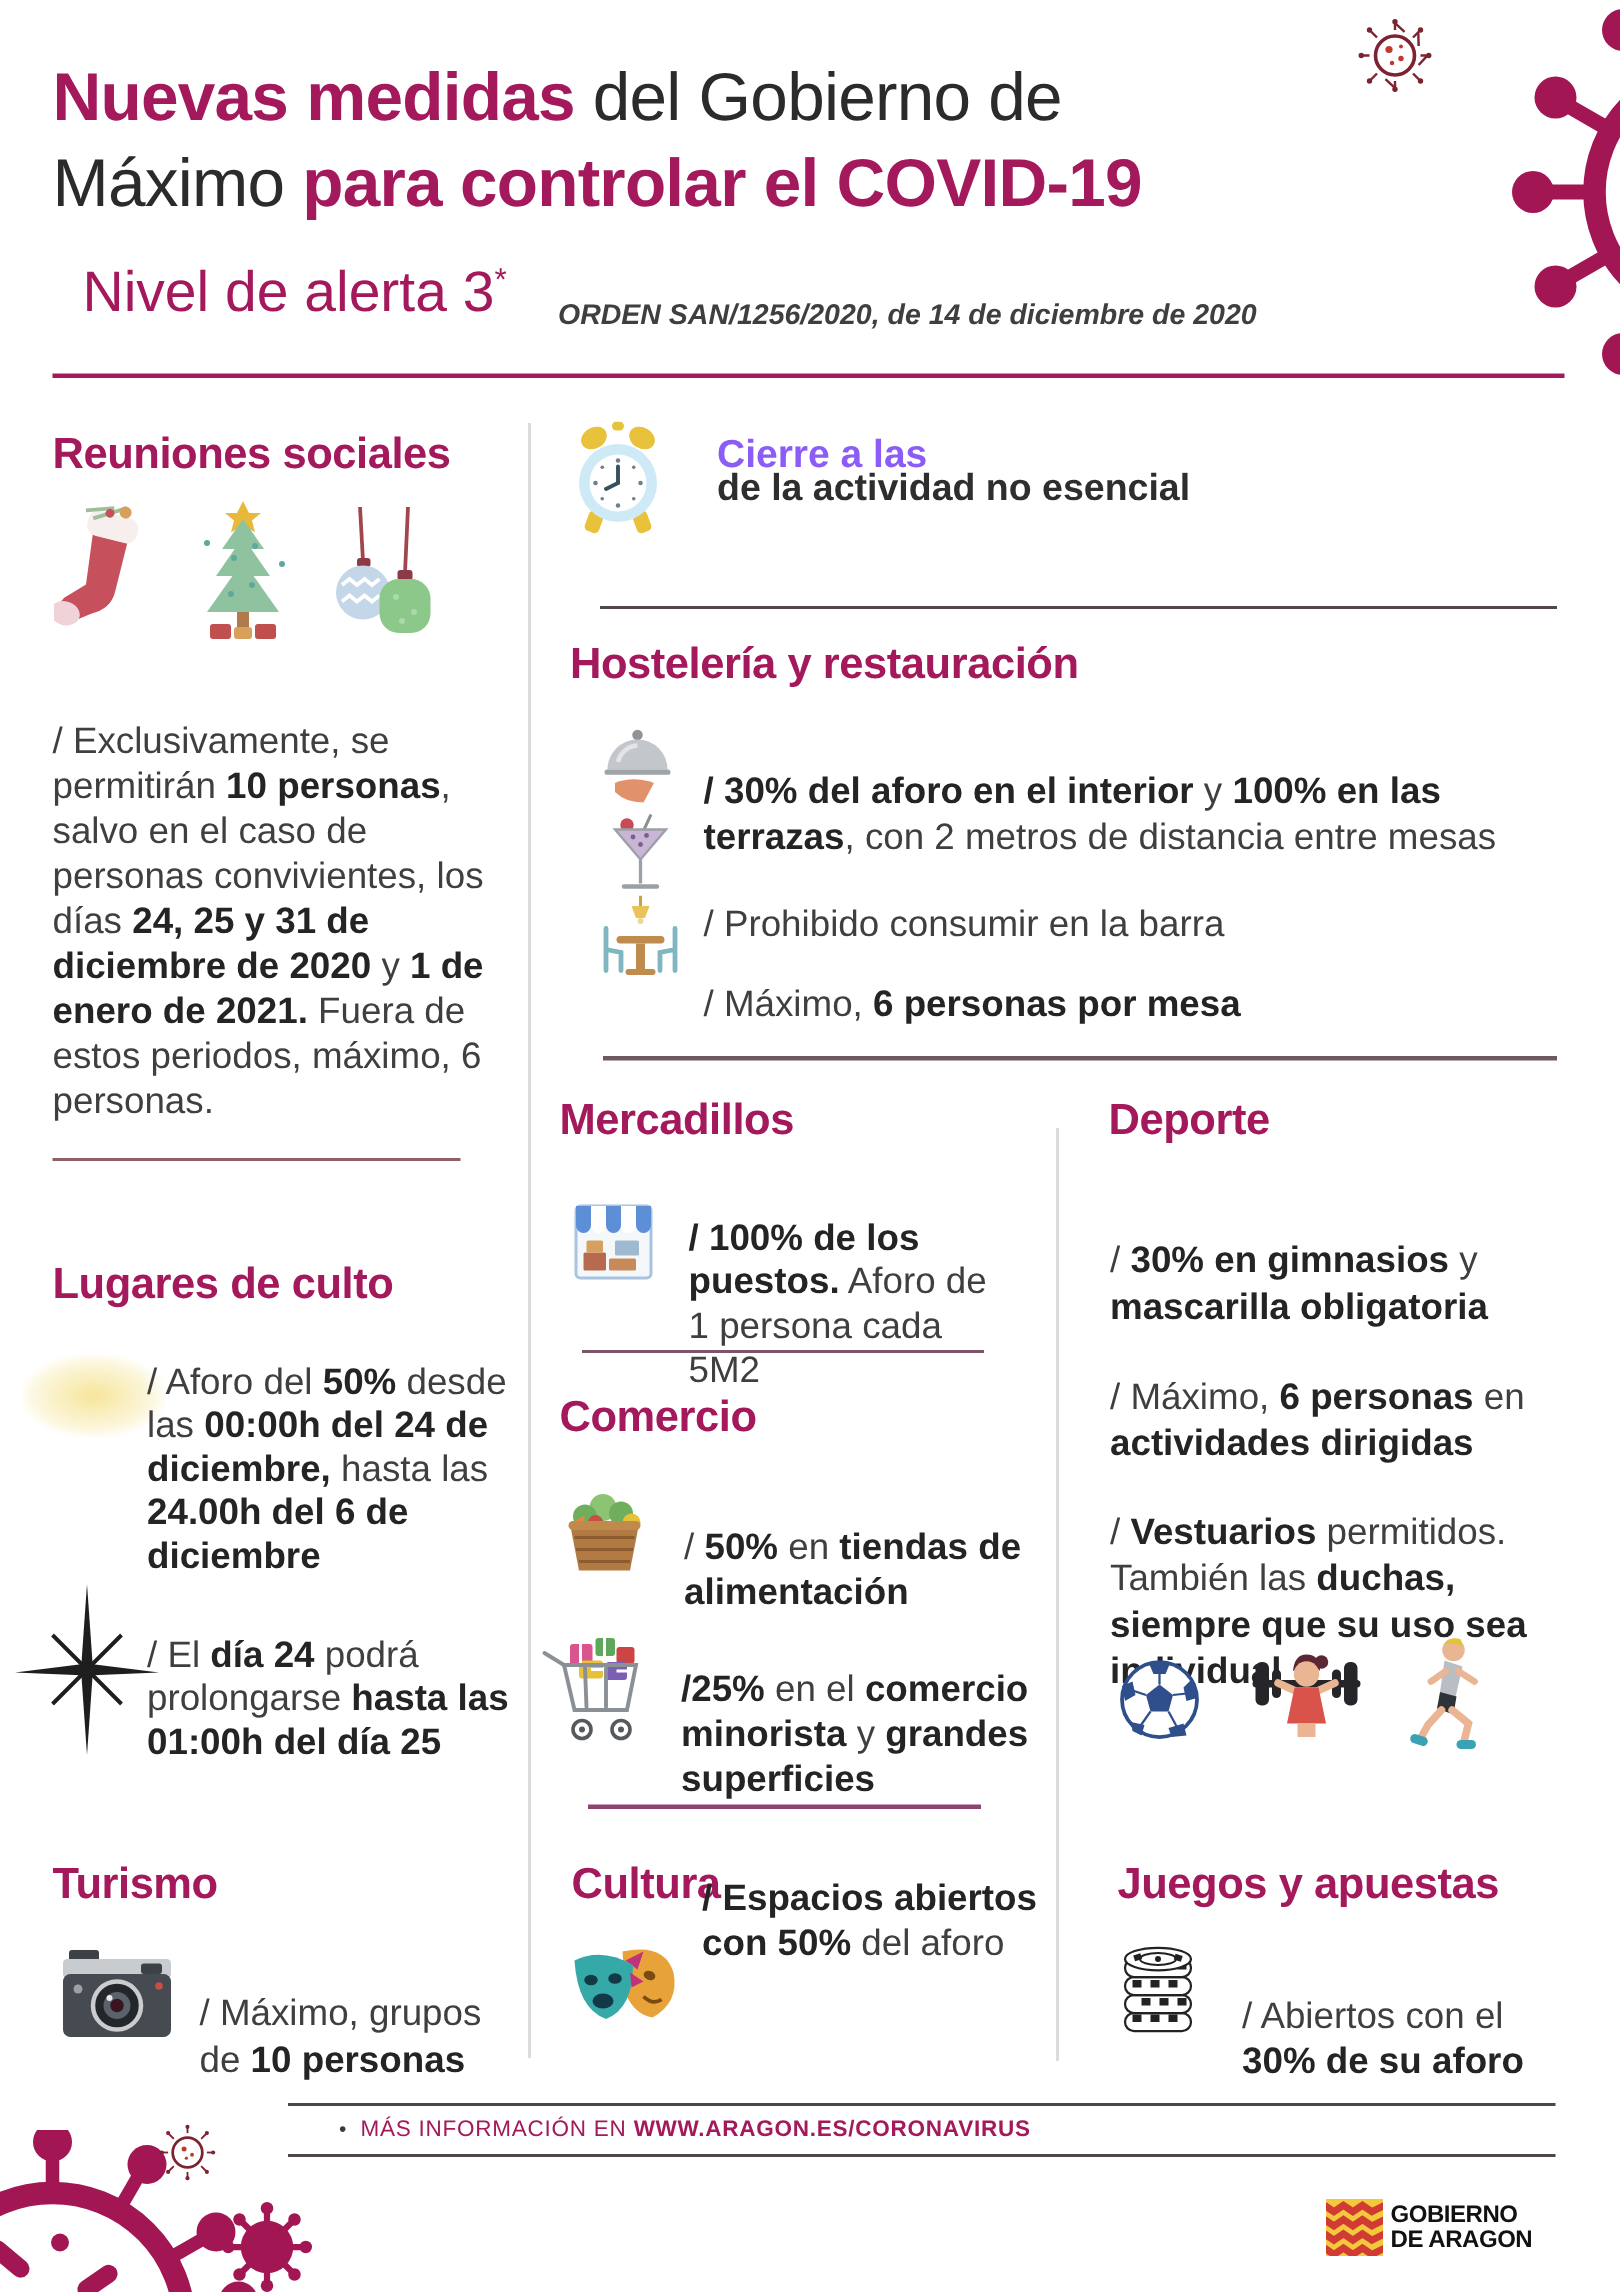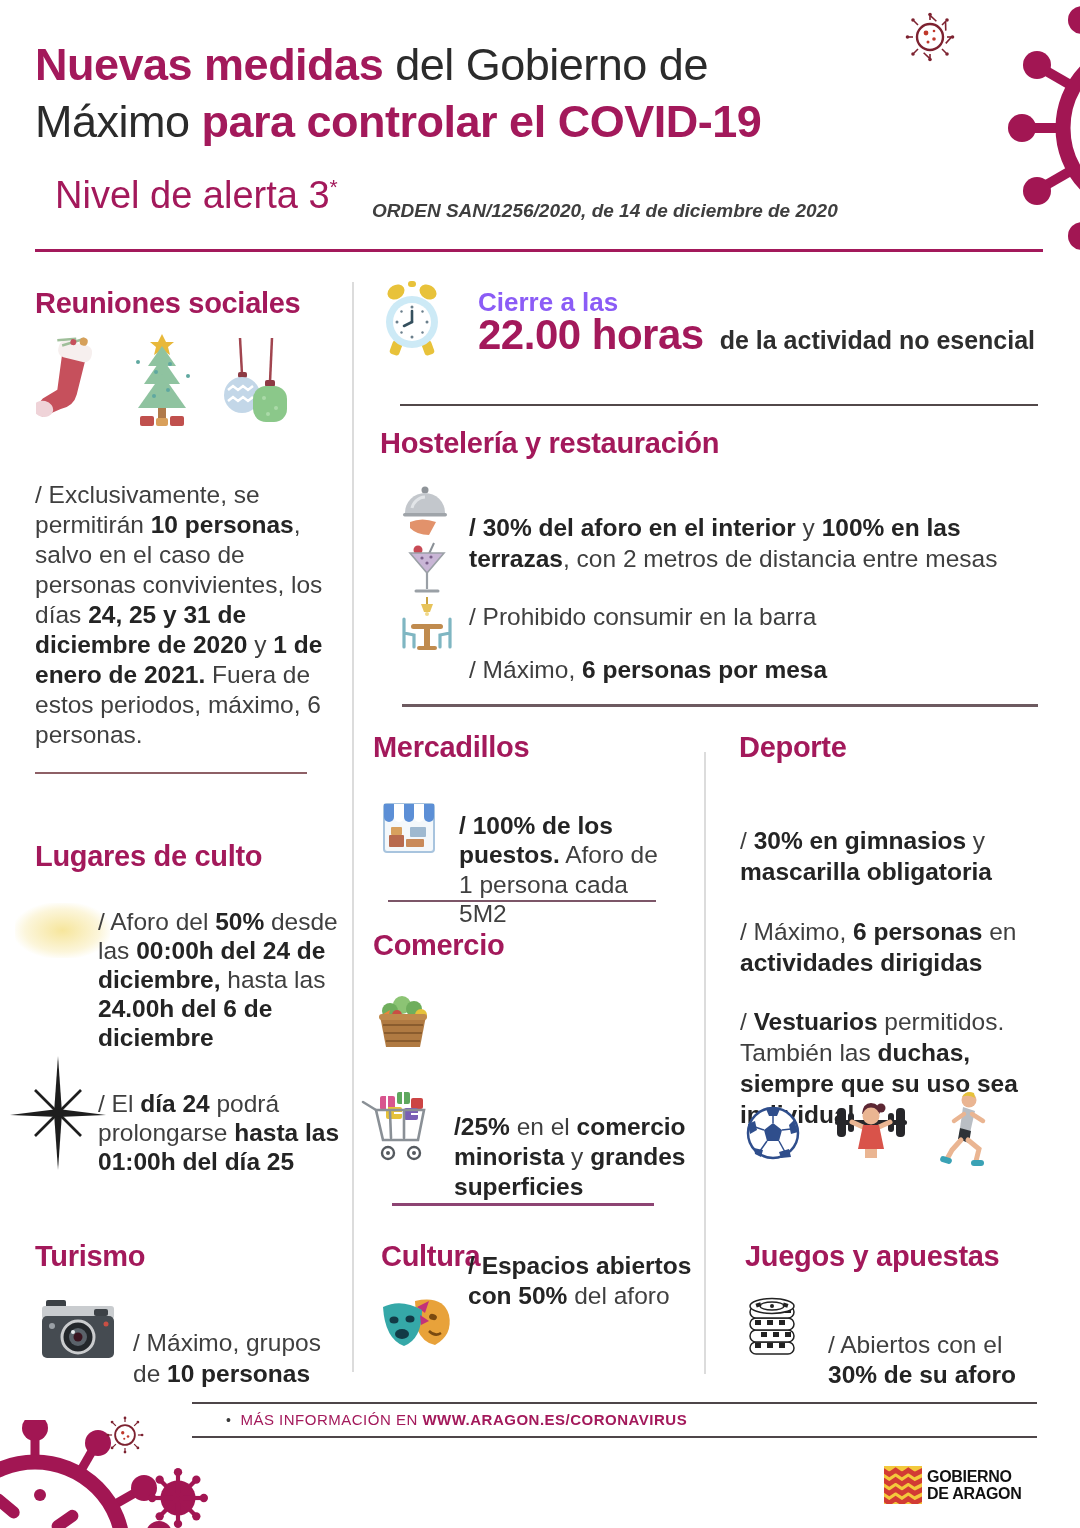--- a/index.html
+++ b/index.html
@@ -276,21 +276,20 @@
         <circle cx="18.5" cy="51.5" r="1.2"></circle>
         <circle cx="39.5" cy="51.5" r="1.2"></circle>
     </g>
     <g stroke="#35505e" stroke-width="2.6" stroke-linecap="round">
         <line x1="29" y1="41" x2="29" y2="30"></line>
         <line x1="29" y1="41" x2="21" y2="45"></line>
       </g>
   </svg>
   <div class="abs" id="closure-heading">Cierre a las</div>
   <div class="abs" id="closure-line2">
-    <span id="closure-time">22.00 horas</span>
     <span id="closure-suffix">de la actividad no esencial</span>
   </div>
   <div class="abs" id="rule-closure"></div>
 
   <div class="abs h2" id="host-heading">Hostelería y restauración</div>
   <svg class="abs" id="icon-cloche" width="46" height="52" viewBox="0 0 46 52">
     <circle cx="23" cy="4" r="3.5" fill="#8f9499"></circle>
     <path d="M3,27 A20,20 0 0 1 43,27 Z" fill="#c3c7cc"></path>
     <path d="M10,22 A14,14 0 0 1 23,11" stroke="#e2e5e8" stroke-width="3" fill="none"></path>
     <rect x="1" y="27" width="44" height="3.5" rx="1.7" fill="#9fa4a9"></rect>
@@ -360,20 +359,21 @@
     <circle cx="47" cy="27" r="6" fill="#e6c23a"></circle>
       <circle cx="23" cy="27" r="5" fill="#c94f44"></circle>
     <path d="M6,28 L52,28 L46,59 L12,59 Z" fill="#b07a42"></path>
     <g stroke="#8a5c2e" stroke-width="2">
         <line x1="9" y1="37" x2="49" y2="37"></line>
         <line x1="10" y1="45" x2="48" y2="45"></line>
         <line x1="12" y1="53" x2="46" y2="53"></line>
       </g>
     <rect x="5" y="26" width="48" height="6" rx="3" fill="#c08a4c"></rect>
   </svg>
+  <p class="abs txt" id="com-t1"><span>/ </span><span class="b">50%</span><span> en </span><span class="b">tiendas de alimentación</span></p>
   <svg class="abs" id="icon-cart" width="76" height="76" viewBox="0 0 76 76">
     <g fill="#d8558e">
         <rect x="20" y="6" width="15" height="14" rx="2"></rect>
       </g>
     <g fill="#5ea85e">
         <rect x="37" y="2" width="13" height="12" rx="2"></rect>
       </g>
     <g fill="#cc4444">
         <rect x="51" y="8" width="12" height="11" rx="2"></rect>
       </g>

